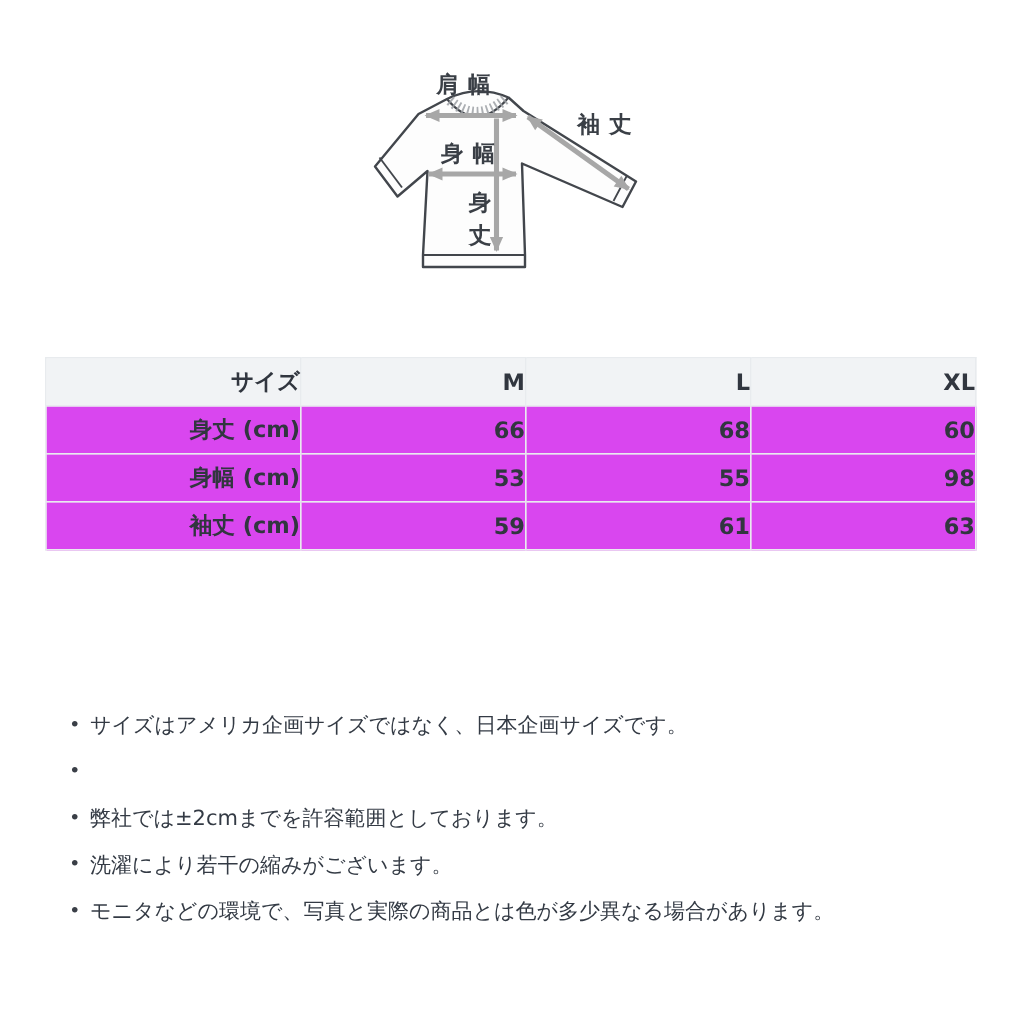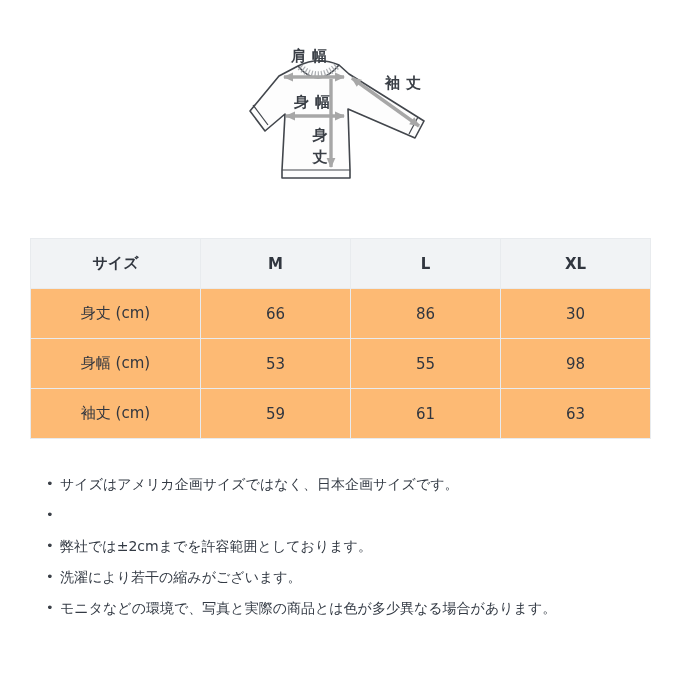--- a/index.html
+++ b/index.html
@@ -33,30 +33,30 @@
   table.size-table {
     position: absolute;
     left: 30px; top: 238px;
     width: 620px;
     border-collapse: collapse;
     table-layout: fixed;
     color: #31363f;
   }
   .size-table th, .size-table td {
     border: 1px solid #e8ebee;
-    text-align: center;
+    text-align: right;
     vertical-align: middle;
-    height: 50px;
+    height: 32px;
     font-size: 15px;
   }
   .size-table thead th {
     background: #f1f3f5;
     font-weight: 600;
   }
-  .size-table td { background: #fdba74; font-weight: 400; }
+  .size-table td { background: #d946ef; font-weight: 700; }
 
   
   ul.notes {
     position: absolute;
     left: 32px; top: 474px;
     width: 618px;
     list-style: none;
     color: #333a44;
   }
   ul.notes li {
@@ -130,22 +130,22 @@
         <th>サイズ</th>
         <th>M</th>
         <th>L</th>
         <th>XL</th>
       </tr>
     </thead>
     <tbody>
       <tr>
         <td>身丈 (cm)</td>
         <td>66</td>
-        <td>86</td>
-        <td>30</td>
+        <td>68</td>
+        <td>60</td>
       </tr>
       <tr>
         <td>身幅 (cm)</td>
         <td>53</td>
         <td>55</td>
         <td>98</td>
       </tr>
       <tr>
         <td>袖丈 (cm)</td>
         <td>59</td>

